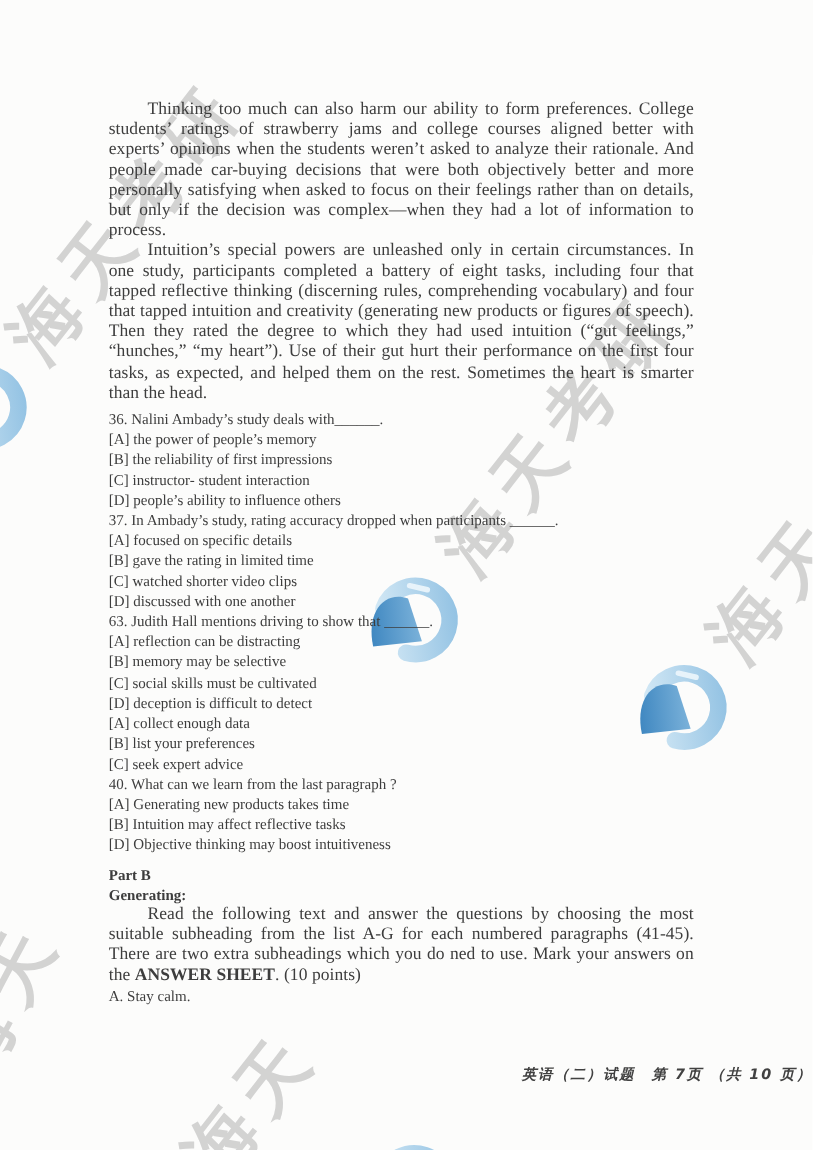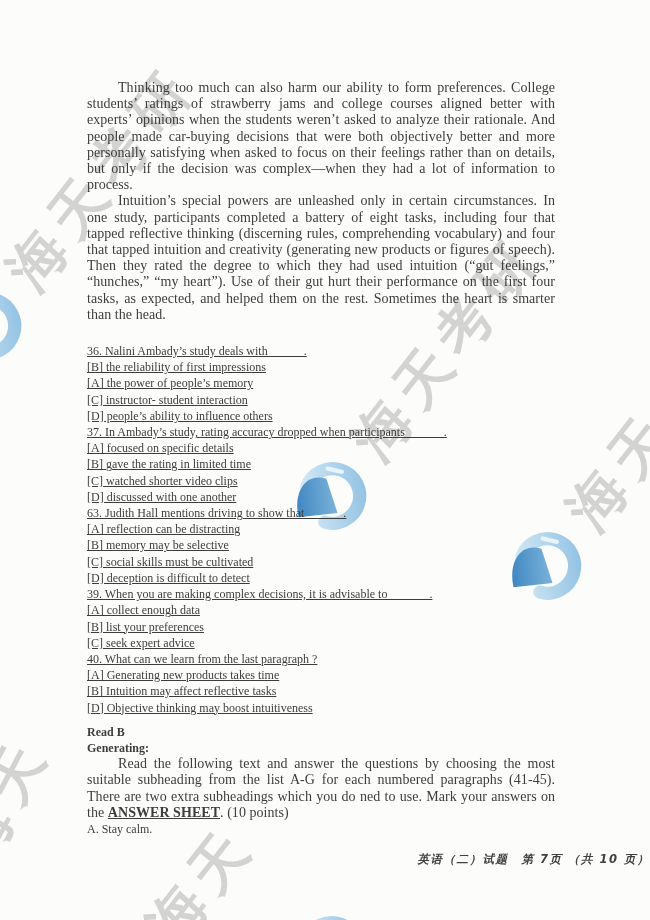--- a/index.html
+++ b/index.html
@@ -23,24 +23,24 @@
   
   .content{position:absolute;left:87px;top:80px;width:468px;z-index:1;}
   .para{
     margin:0;font-size:14px;line-height:16.2px;
     text-align:justify;text-indent:31px;
     letter-spacing:.05px;
   }
   .line{
     font-size:12px;line-height:16.2px;white-space:nowrap;
   }
-  .qa{margin-top:20px;text-decoration:underline;}
+  .qa{margin-top:4px;}
   .partb{margin-top:8px;}
   .bold{font-weight:700;}
-  .dir-bold{font-weight:700;text-decoration:underline;}
+  .dir-bold{font-weight:700;}
   
   .footer{
     position:absolute;left:0;right:0;top:852px;z-index:1;
     text-align:right;
     font-family:"DejaVu Sans",sans-serif;
     font-size:11.5px;font-weight:700;color:#414141;letter-spacing:1.5px;font-style:italic;
   }
 </style>
 </head>
 <body>
@@ -167,50 +167,49 @@
       </div>
     </div>
 
   <div class="content">
 
     <p class="para">Thinking too much can also harm our ability to form preferences. College students’ ratings of strawberry jams and college courses aligned better with experts’ opinions when the students weren’t asked to analyze their rationale. And people made car-buying decisions that were both objectively better and more personally satisfying when asked to focus on their feelings rather than on details, but only if the decision was complex—when they had a lot of information to process.</p>
     <p class="para">Intuition’s special powers are unleashed only in certain circumstances. In one study, participants completed a battery of eight tasks, including four that tapped reflective thinking (discerning rules, comprehending vocabulary) and four that tapped intuition and creativity (generating new products or figures of speech). Then they rated the degree to which they had used intuition (“gut feelings,” “hunches,” “my heart”). Use of their gut hurt their performance on the first four tasks, as expected, and helped them on the rest. Sometimes the heart is smarter than the head.</p>
 
     <div class="qa">
       <div class="line">36. Nalini Ambady’s study deals with______.</div>
+      <div class="line">[A] the power of people’s memory</div>
       <div class="line">[B] the reliability of first impressions</div>
-      <div class="line">[A] the power of people’s memory</div>
       <div class="line">[C] instructor- student interaction</div>
       <div class="line">[D] people’s ability to influence others</div>
 
       <div class="line">37. In Ambady’s study, rating accuracy dropped when participants ______.</div>
       <div class="line">[A] focused on specific details</div>
       <div class="line">[B] gave the rating in limited time</div>
       <div class="line">[C] watched shorter video clips</div>
       <div class="line">[D] discussed with one another</div>
 
       <div class="line">63. Judith Hall mentions driving to show that ______.</div>
       <div class="line">[A] reflection can be distracting</div>
       <div class="line">[B] memory may be selective</div>
       <div class="line">[C] social skills must be cultivated</div>
       <div class="line">[D] deception is difficult to detect</div>
 
-      <div class="line">39. When you are making complex decisions, it is advisable to_______.</div>
       <div class="line">[A] collect enough data</div>
       <div class="line">[B] list your preferences</div>
       <div class="line">[C] seek expert advice</div>
 
       <div class="line">40. What can we learn from the last paragraph ?</div>
       <div class="line">[A] Generating new products takes time</div>
       <div class="line">[B] Intuition may affect reflective tasks</div>
       <div class="line">[D] Objective thinking may boost intuitiveness</div>
     </div>
 
     <div class="partb">
-      <div class="line bold">Read B</div>
+      <div class="line bold">Part B</div>
       <div class="line bold">Generating:</div>
       <p class="para"><span>Read the following text and answer the questions by choosing the most suitable subheading from the list A-G for each numbered paragraphs (41-45). There are two extra subheadings which you do ned to use. Mark your answers on the </span><span class="dir-bold">ANSWER SHEET</span><span>. (10 points)</span></p>
       <div class="line">A. Stay calm.</div>
     </div>
 
   </div>
 
   <div class="footer">
     <span>英语（二）试题　第 7页 （共 10 页）</span>
   </div>

